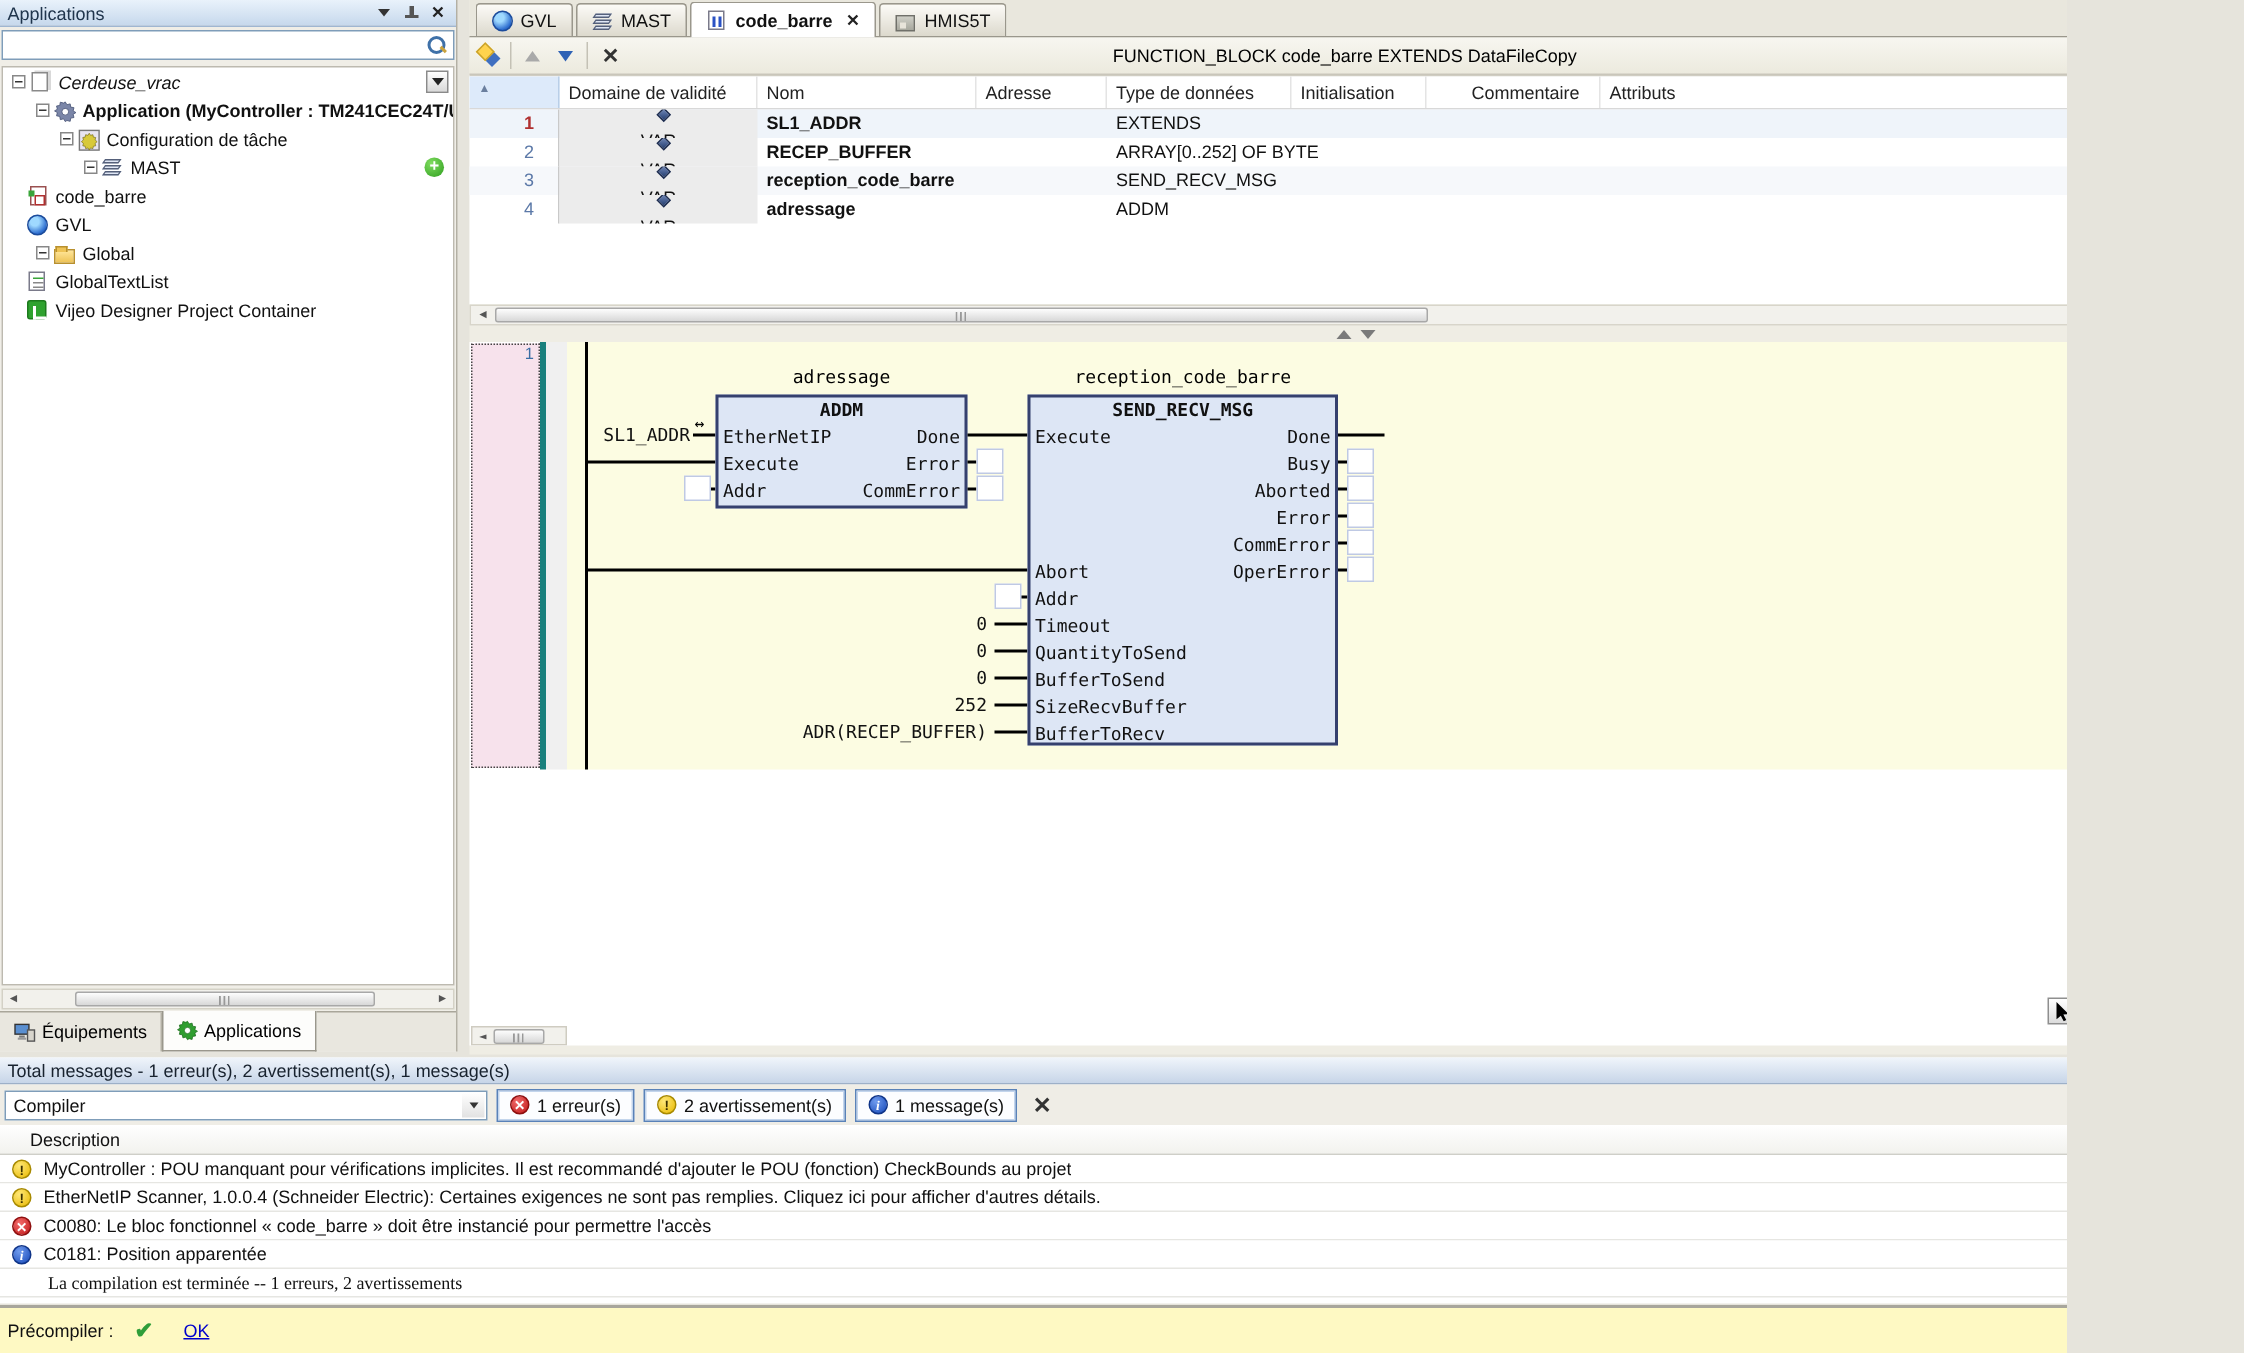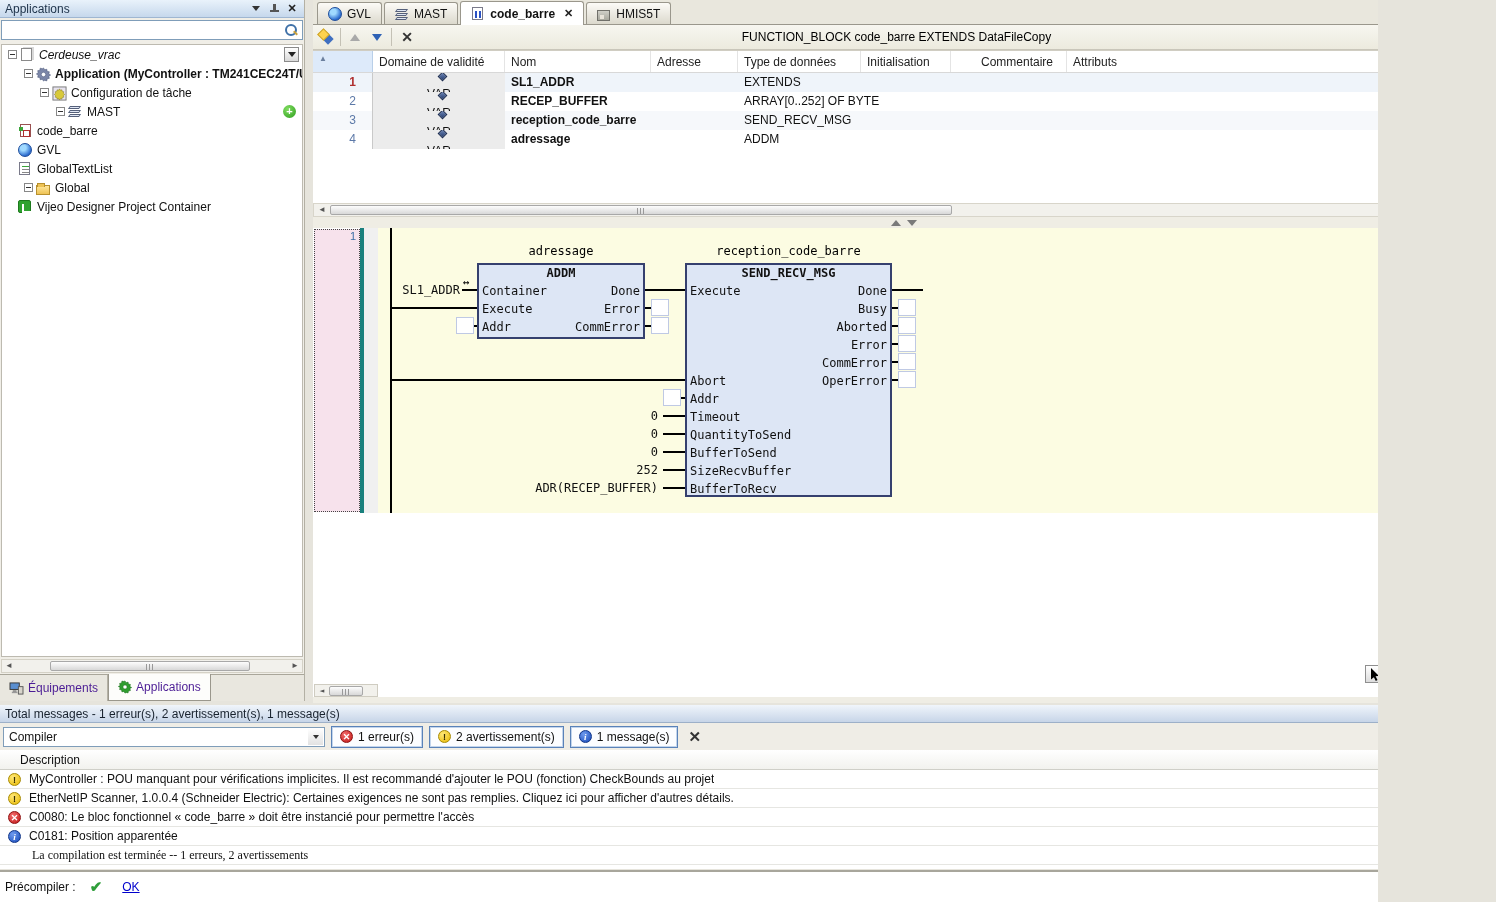--- a/index.html
+++ b/index.html
@@ -54,21 +54,21 @@
   .bold { font-weight:bold; }
   .italic { font-style:italic; }
 
   .lp-hscroll { position:absolute; left:1px; right:1px; bottom:28px; height:14px; background:#f2f1ec; border:1px solid #d4d1c6; }
   .sb-arrow { position:absolute; top:1px; width:12px; height:10px; color:#555; font-size:8px; line-height:10px; text-align:center; }
   .sb-thumb { position:absolute; top:1px; height:10px; background:linear-gradient(#fdfdfd,#d8d8d8); border:1px solid #a8a8a8; border-radius:2px; }
   .sb-grip { position:absolute; left:50%; top:2px; width:7px; height:6px; margin-left:-4px;
              background:linear-gradient(90deg,#999 1px,transparent 1px); background-size:3px 100%; }
 
   .lp-tabs { position:absolute; left:0; right:0; bottom:0; height:27px; border-top:1px solid #a9a69a; background:#e9e7df; display:flex; }
-  .lp-tab { display:flex; align-items:center; gap:4px; padding:0 9px; border-right:1px solid #b5b2a6; color:#4c1d95; }
+  .lp-tab { display:flex; align-items:center; gap:4px; padding:0 9px; border-right:1px solid #b5b2a6; color:#000000; }
   .lp-tab.active { background:#fdfdfb; border:1px solid #9a978c; border-top:0; margin-top:-1px; font-weight:normal; }
 
   
   .right-pane { position:absolute; left:313px; top:0; width:1183px; height:703px; background:#efede4; }
   .doc-tabs { position:absolute; left:0; top:0; right:0; height:25px; display:flex; align-items:flex-end; padding-left:4px; background:#e9e7dd; border-bottom:1px solid #9a978c; }
   .dtab { height:22px; display:flex; align-items:center; gap:5px; padding:0 10px; margin-right:2px; border:1px solid #9a978c; border-bottom:0; border-radius:3px 3px 0 0; background:linear-gradient(#fcfbf7,#dcd9cd); }
   .dtab.active { background:#fff; height:24px; margin-bottom:-1px; font-weight:bold; }
   .dtab .closex { font-weight:bold; font-size:11px; margin-left:4px; color:#222; }
   .dt-ico { width:14px; height:14px; position:relative; flex:0 0 14px; }
   .it-hmi { width:13px; height:11px; margin-top:2px; background:linear-gradient(#cfcfc7,#a8a89e); border:1px solid #70706a; }
@@ -145,21 +145,21 @@
   .sev-info { background:radial-gradient(circle at 35% 30%, #6f9bee, #1648b8); border:1px solid #0f3488; font-family:"Liberation Serif",serif; font-style:italic; }
   .msg-x { margin-left:10px; font-size:15px; font-weight:bold; color:#333; }
   .msg-desc-head { position:absolute; left:0; top:45px; right:0; height:20px; background:linear-gradient(#ffffff,#f2f2ee); border-bottom:1px solid #cfcfc8; line-height:20px; padding-left:20px; }
   .msg-rows { position:absolute; left:0; top:65px; right:0; }
   .msg-row { height:19px; display:flex; align-items:center; border-bottom:1px solid #e6e6e2; background:#fff; }
   .msg-row .sev { margin-left:8px; }
   .msg-row .mtext { margin-left:8px; white-space:nowrap; overflow:hidden; }
   .msg-row.noicon .mtext { margin-left:32px;font-family:Liberation Serif, serif; }
 
   
-  .statusbar { position:absolute; left:0; top:870px; width:1496px; height:32px; background:#ffffff; border-top:2px solid #a8a69c; display:flex; align-items:center; }
+  .statusbar { position:absolute; left:0; top:870px; width:1496px; height:32px; background:#fef9c3; border-top:2px solid #a8a69c; display:flex; align-items:center; }
   .statusbar .slabel { margin-left:5px; }
   .chk { color:#2f9e3a; font-weight:bold; font-size:15px; margin-left:14px; }
   .oklink { margin-left:20px; color:#0000cc; text-decoration:underline; }
 </style>
 </head>
 <body>
 
 <div id="app">
 
   <div class="left-panel">
@@ -226,32 +226,32 @@
             <span class="it-page it-call" style="position:absolute;left:2px;top:0;"></span>
           </span>
         <span class="lbl">code_barre</span>
       </div>
       <div class="titem ind2 noexp">
         <span class="ti">
             <span class="it-globe" style="position:absolute;left:0;top:0;"></span>
           </span>
         <span class="lbl">GVL</span>
       </div>
-      <div class="titem ind2 noexp">
-        <span class="ti">
-            <span class="it-list" style="position:absolute;left:1px;top:0;"></span>
-          </span>
-        <span class="lbl">GlobalTextList</span>
-      </div>
       <div class="titem ind1">
         <span class="exp"></span>
         <span class="ti">
             <span class="it-folder" style="position:absolute;left:0;top:1px;"></span>
           </span>
         <span class="lbl">Global</span>
+      </div>
+      <div class="titem ind2 noexp">
+        <span class="ti">
+            <span class="it-list" style="position:absolute;left:1px;top:0;"></span>
+          </span>
+        <span class="lbl">GlobalTextList</span>
       </div>
       <div class="titem ind2 noexp">
         <span class="ti">
             <span class="it-vijeo" style="position:absolute;left:0;top:0;"></span>
           </span>
         <span class="lbl">Vijeo Designer Project Container</span>
       </div>
     </div>
 
     <div class="lp-hscroll">
@@ -424,21 +424,21 @@
         <div class="val" style="left:14px; width:68px; top:55px;">SL1_ADDR</div>
         <div class="wire" style="left:84px; top:61px; width:15px;"></div>
         <div class="bidi" style="left:85px; top:50px;">↔</div>
         <div class="wire" style="left:13px; top:79px; width:86px;"></div>
         <div class="cbox" style="left:78px; top:89px;"></div>
         <div class="wire" style="left:96px; top:97px; width:3px;"></div>
 
         <div class="fb-block" style="left:99px; top:35px; width:168px; height:76px;">
           <div class="fb-title">ADDM</div>
           <div class="fb-row">
-              <span>Container</span>
+              <span>EtherNetIP</span>
               <span>Done</span>
             </div>
           <div class="fb-row">
               <span>Execute</span>
               <span>Error</span>
             </div>
           <div class="fb-row">
               <span>Addr</span>
               <span>CommError</span>
             </div>

